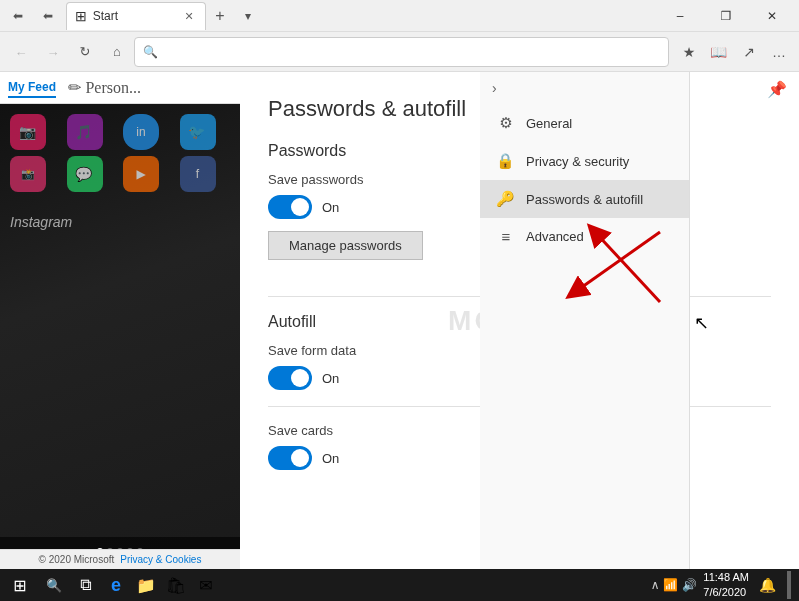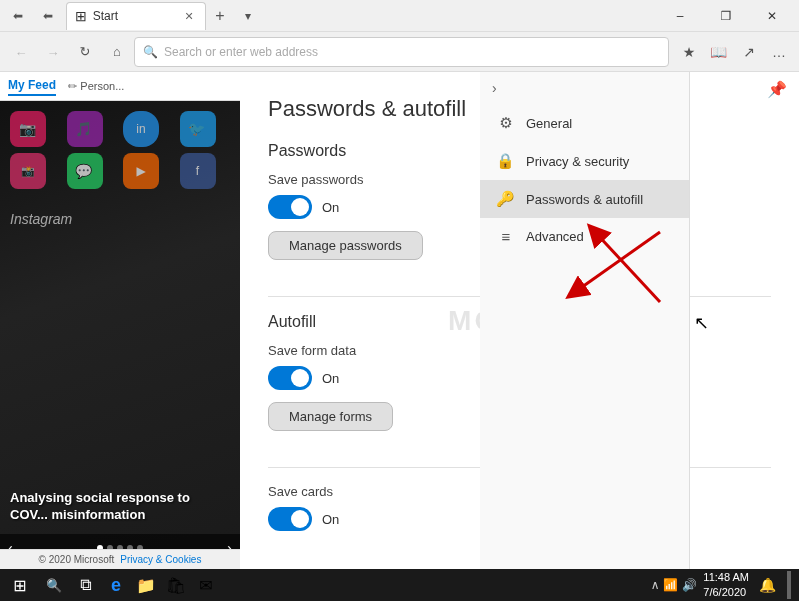--- a/index.html
+++ b/index.html
@@ -179,25 +179,26 @@
       color: #555;
       cursor: pointer;
       padding: 2px 0;
     }
     .feed-tab.active {
       color: #0078d7;
       border-bottom: 2px solid #0078d7;
       font-weight: 600;
     }
     .feed-tab-edit {
-      font-size: 11px;
+      font-size: 16px;
       color: #555;
       display: flex;
       align-items: center;
       gap: 2px;
+      font-family: Liberation Serif, serif;
     }
 
     
     .article-card {
       position: relative;
       height: calc(100% - 36px);
       overflow: hidden;
       background: #333;
     }
     .article-text {
@@ -340,21 +341,21 @@
     }
     .toggle-label {
       font-size: 13px;
       color: #333;
     }
     .action-btn {
       display: inline-block;
       padding: 6px 20px;
       background: #e0e0e0;
       border: 1px solid #bbb;
-      border-radius: 8px;
+      border-radius: 0;
       font-size: 13px;
       color: #333;
       cursor: pointer;
       margin-bottom: 20px;
     }
     .divider {
       height: 1px;
       background: #e0e0e0;
       margin: 16px 0;
     }
@@ -485,21 +486,20 @@
   </div>
 </div>
 
 <div class="navbar">
   <div class="nav-btn disabled">←</div>
   <div class="nav-btn disabled">→</div>
   <div class="nav-btn">↻</div>
   <div class="nav-btn">⌂</div>
   <div class="address-bar">
     <span style="color:#aaa;font-size:12px;">🔍</span>
-    <span style="color:#aaa;">Search or enter web address</span>
   </div>
   <div class="nav-icons-right">
     <div class="nav-icon-btn">★</div>
     <div class="nav-icon-btn">📖</div>
     <div class="nav-icon-btn">↗</div>
     <div class="nav-icon-btn">…</div>
   </div>
 </div>
 
 <div class="browser-content">
@@ -522,23 +522,20 @@
           <div style="width:36px;height:36px;background:#1da1f2;border-radius:8px;display:flex;align-items:center;justify-content:center;color:#fff;font-size:14px;">🐦</div>
           <div style="width:36px;height:36px;background:#e1306c;border-radius:8px;display:flex;align-items:center;justify-content:center;color:#fff;font-size:11px;">📸</div>
           <div style="width:36px;height:36px;background:#25d366;border-radius:8px;display:flex;align-items:center;justify-content:center;color:#fff;font-size:14px;">💬</div>
           <div style="width:36px;height:36px;background:#ff6900;border-radius:8px;display:flex;align-items:center;justify-content:center;color:#fff;font-size:12px;">▶</div>
           <div style="width:36px;height:36px;background:#3b5998;border-radius:8px;display:flex;align-items:center;justify-content:center;color:#fff;font-size:12px;">f</div>
         </div>
 
         <div style="position:absolute;top:110px;left:10px;color:rgba(255,255,255,0.6);font-size:14px;font-style:italic;">Instagram</div>
       </div>
 
-      <div class="article-text">
-        <div class="article-title">Analysing social response to COV... misinformation</div>
-      </div>
 
       <div class="article-nav">
         <span class="prev-btn">‹</span>
         <div class="dots">
           <div class="dot active"></div>
           <div class="dot"></div>
           <div class="dot"></div>
           <div class="dot"></div>
           <div class="dot"></div>
         </div>
@@ -590,21 +587,20 @@
 
       <div class="divider"></div>
 
       
       <div class="section-title">Autofill</div>
       <div class="setting-label">Save form data</div>
       <div class="toggle-row">
         <div class="toggle"></div>
         <span class="toggle-label">On</span>
       </div>
-      <div class="action-btn">Manage forms</div>
 
       <div class="divider"></div>
 
       
       <div class="setting-label">Save cards</div>
       <div class="toggle-row">
         <div class="toggle"></div>
         <span class="toggle-label">On</span>
       </div>
 

